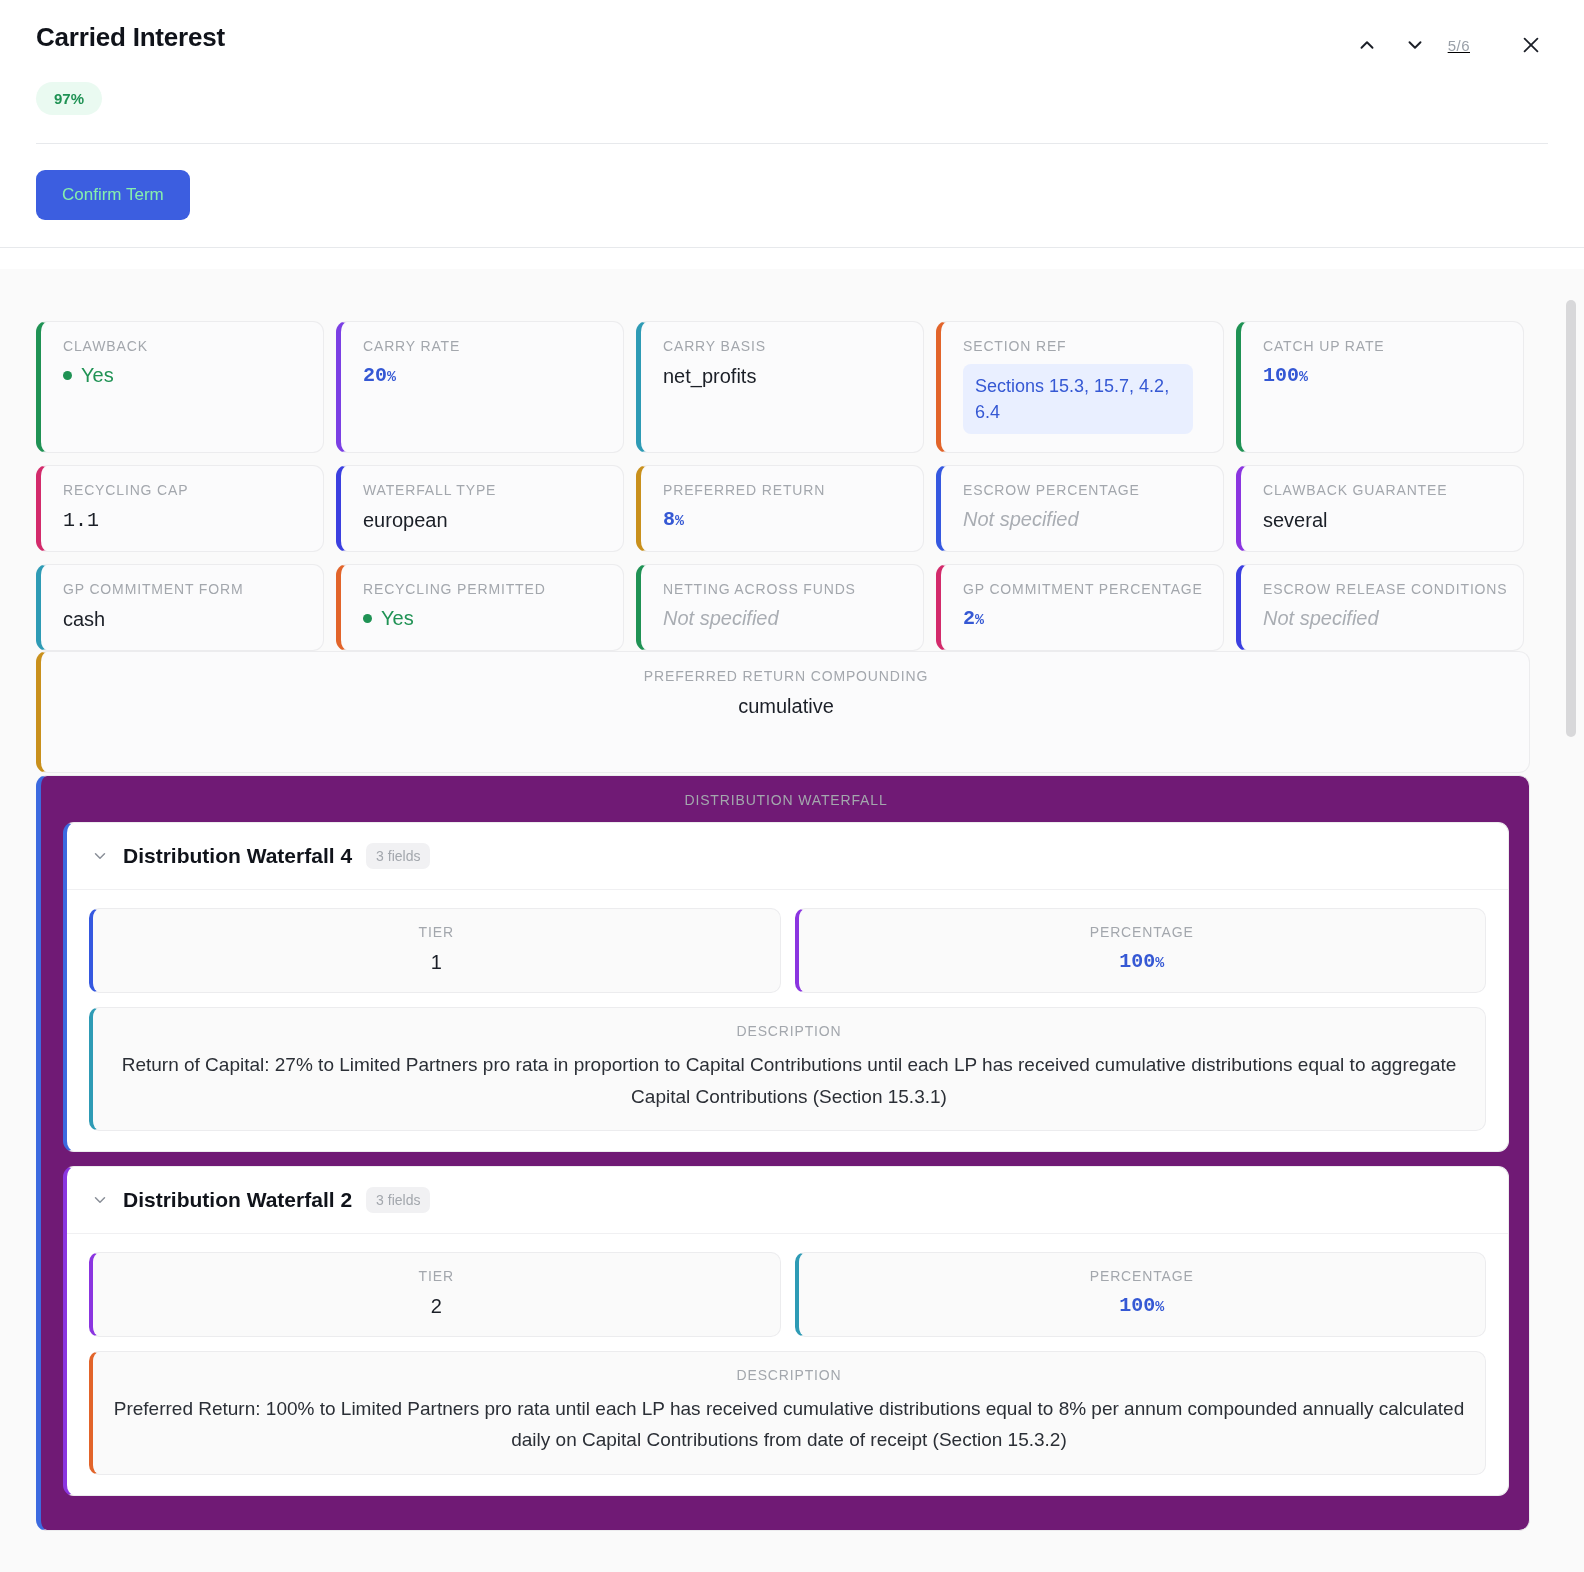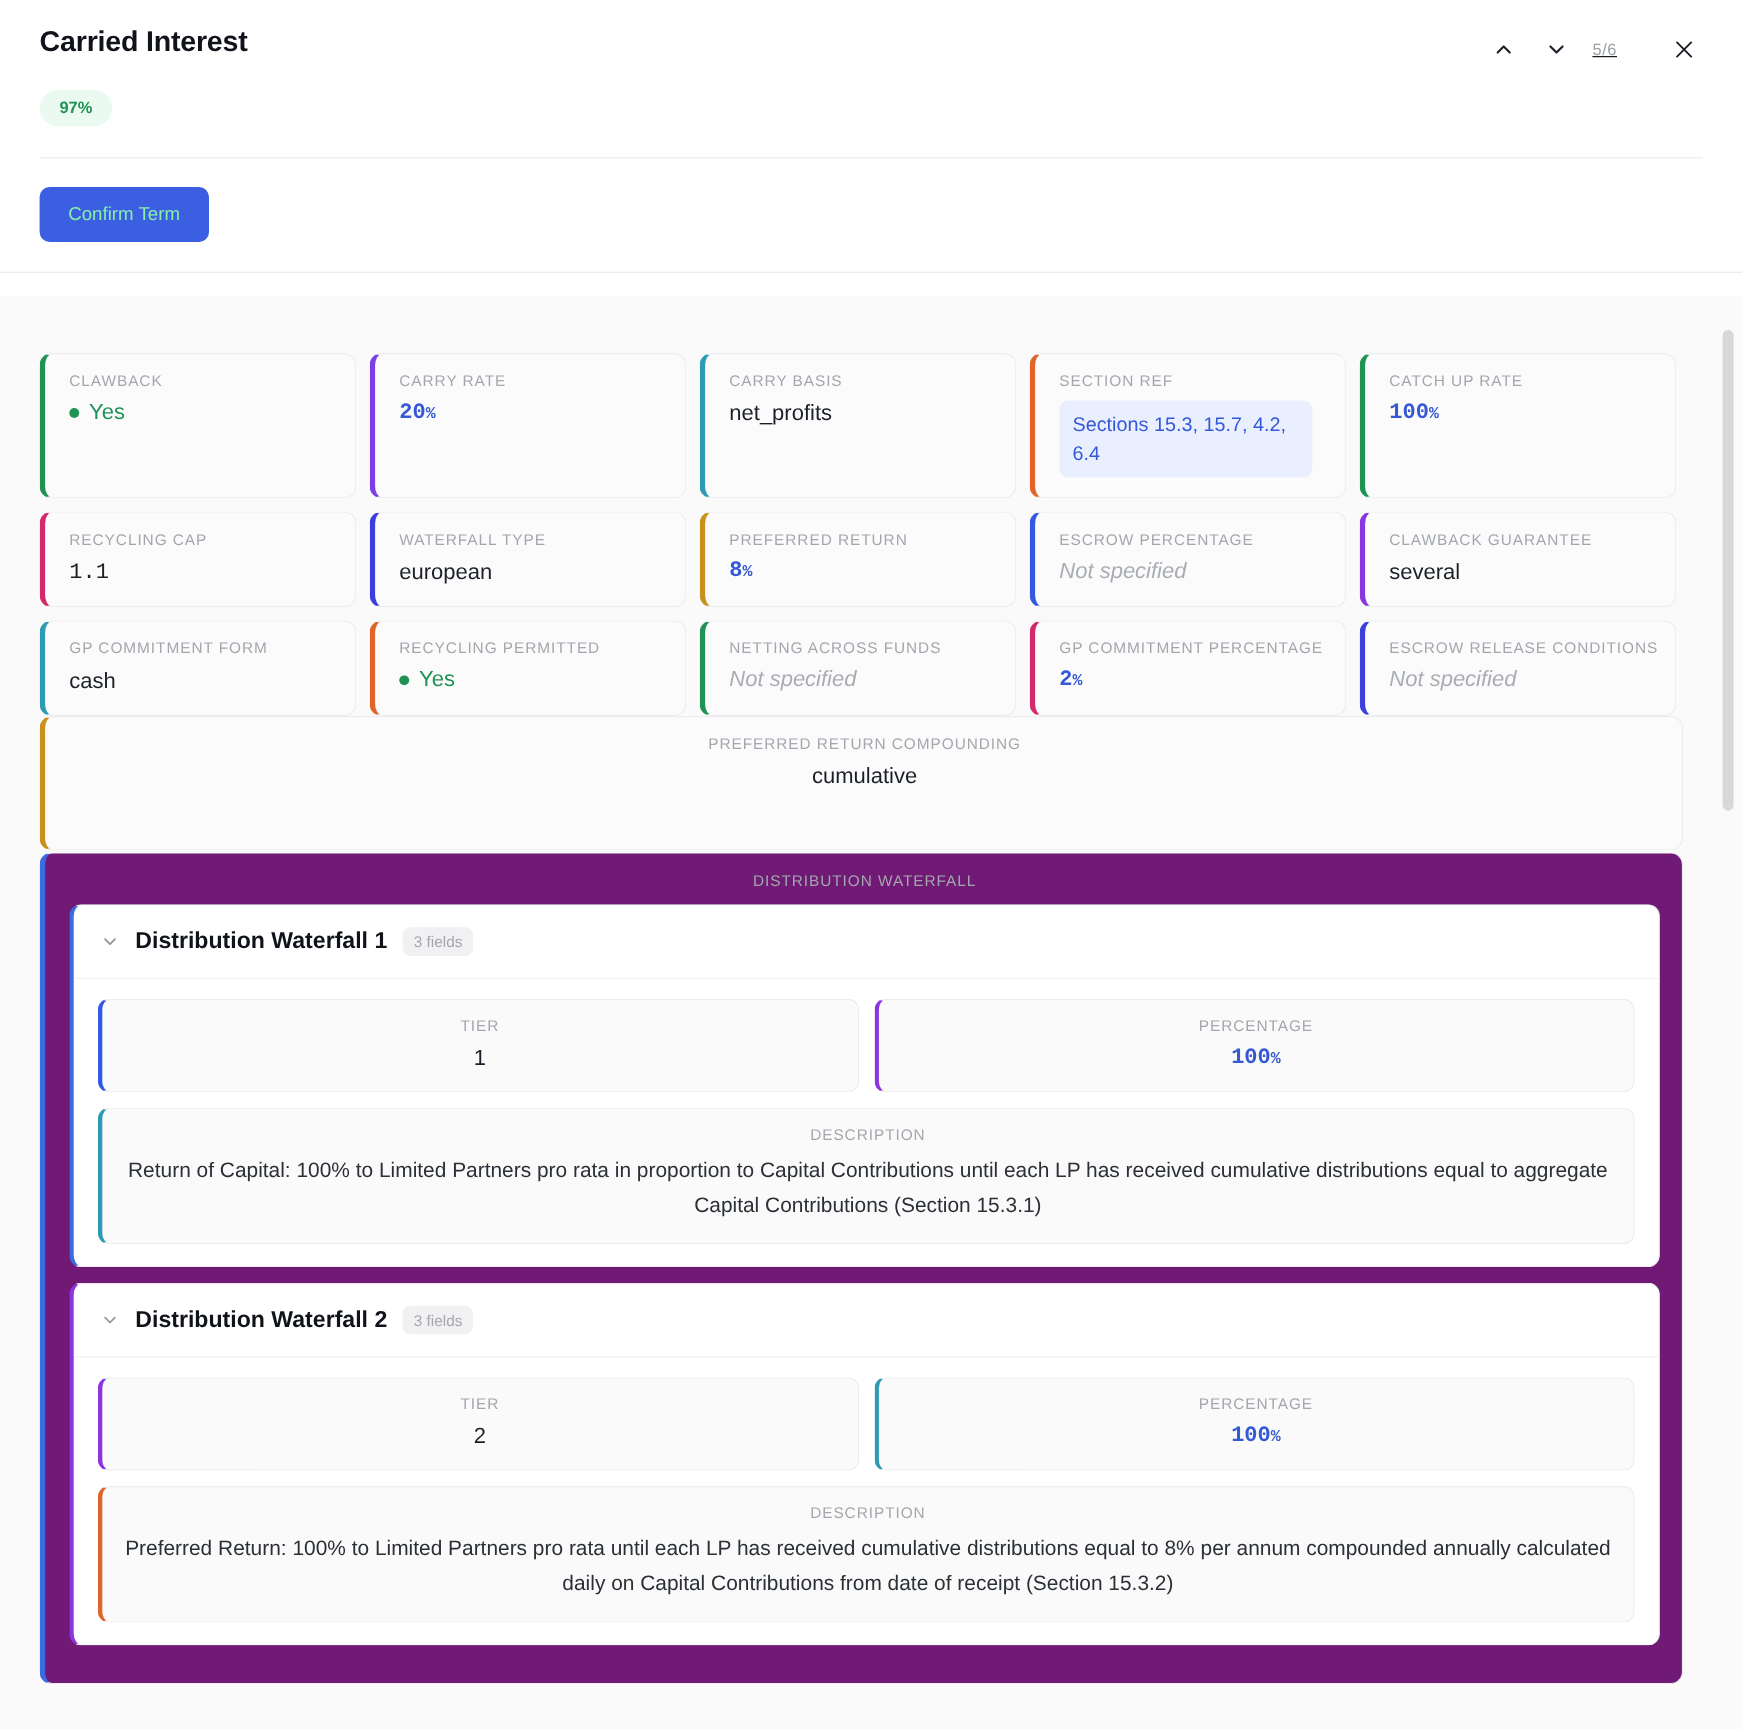--- a/index.html
+++ b/index.html
@@ -281,37 +281,37 @@
   <div class="group" id="wf-group" style="border-left-color: rgb(60, 106, 224);">
     <div class="group-label">DISTRIBUTION WATERFALL</div>
     <div id="wf-items">
         <div class="subcard" style="border-left: 4px solid rgb(60, 106, 224);">
           <div class="subcard-head">
             <span class="chev-sm">
               <svg width="18" height="18" viewBox="0 0 24 24" fill="none" stroke="currentColor" stroke-width="2" stroke-linecap="round" stroke-linejoin="round">
                 <polyline points="6 9 12 15 18 9"></polyline>
               </svg>
             </span>
-            <span class="subcard-title">Distribution Waterfall 1</span>
+            <span class="subcard-title">Distribution Waterfall 4</span>
             <span class="fieldcount">3 fields</span>
           </div>
           <div class="subcard-body">
             <div class="sub-row">
               <div class="subfield" style="border-left-color:#3558e0">
                 <div class="card-label">TIER</div>
                 <div class="card-value">1</div>
               </div>
               <div class="subfield" style="border-left-color:#8b35e0">
                 <div class="card-label">PERCENTAGE</div>
                 <div class="v-pct">100<span class="sym">%</span></div>
               </div>
             </div>
             <div class="desc-field" style="border-left-color:#2e9bb5">
               <div class="card-label">DESCRIPTION</div>
-              <div class="desc-text">Return of Capital: 100% to Limited Partners pro rata in proportion to Capital Contributions until each LP has received cumulative distributions equal to aggregate Capital Contributions (Section 15.3.1)</div>
+              <div class="desc-text">Return of Capital: 27% to Limited Partners pro rata in proportion to Capital Contributions until each LP has received cumulative distributions equal to aggregate Capital Contributions (Section 15.3.1)</div>
             </div>
           </div>
         </div>
         <div class="subcard" style="border-left: 4px solid rgb(139, 53, 224);">
           <div class="subcard-head">
             <span class="chev-sm">
               <svg width="18" height="18" viewBox="0 0 24 24" fill="none" stroke="currentColor" stroke-width="2" stroke-linecap="round" stroke-linejoin="round">
                 <polyline points="6 9 12 15 18 9"></polyline>
               </svg>
             </span>

